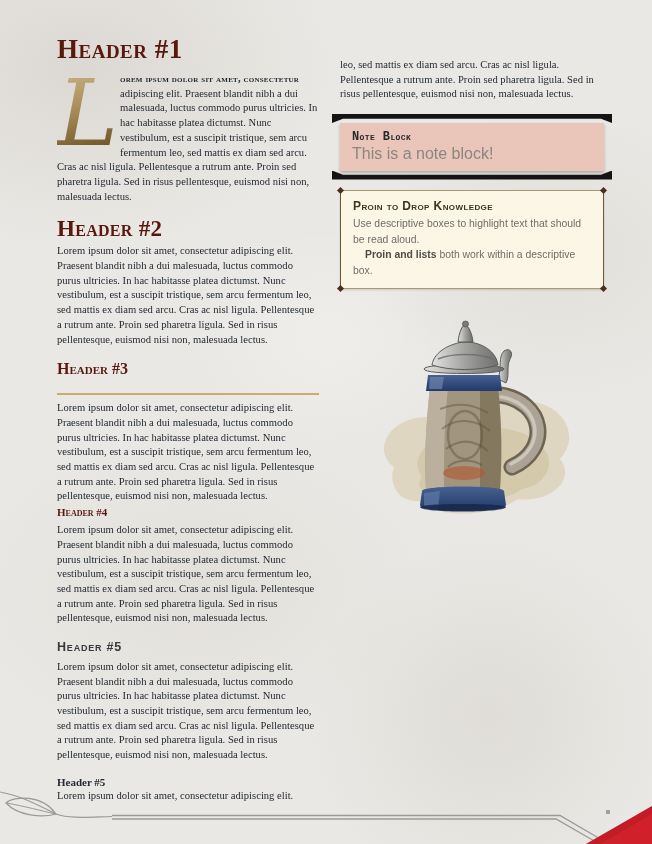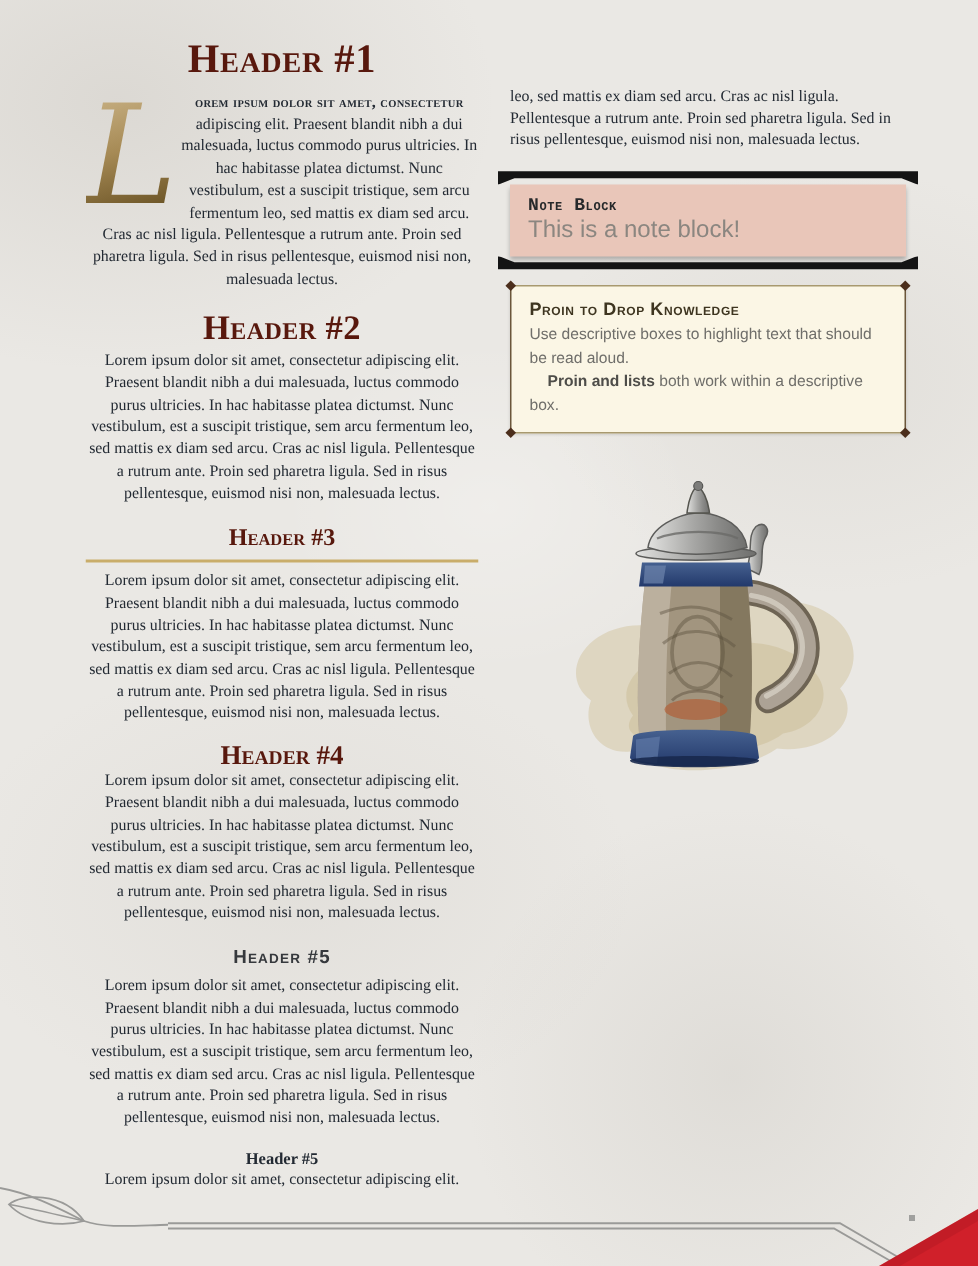--- a/index.html
+++ b/index.html
@@ -12,28 +12,28 @@
     position:relative; width:652px; height:844px; overflow:hidden;
     background:
       radial-gradient(ellipse 420px 300px at 12% 8%, rgba(168,162,152,.22), transparent 60%),
       radial-gradient(ellipse 300px 220px at 85% 30%, rgba(175,170,160,.14), transparent 65%),
       radial-gradient(ellipse 380px 260px at 30% 70%, rgba(170,164,154,.12), transparent 60%),
       radial-gradient(ellipse 300px 300px at 75% 85%, rgba(165,160,150,.16), transparent 60%),
       radial-gradient(ellipse 200px 160px at 50% 40%, rgba(255,255,255,.25), transparent 70%),
       #eae8e4;
   }
   .col{ position:absolute; color:#232a33; font-size:10.6px; line-height:14.7px; }
-  .col-left{ left:57px; top:24px; width:262px; height:768px; overflow:hidden;text-align:center; }
+  .col-left{ left:57px; top:34px; width:262px; height:768px; overflow:hidden; }
   .col-right{ left:340px; top:58px; width:264px; }
 
   h1,h2,h3,h4{ font-family:"Liberation Serif",serif; font-variant:small-caps; font-weight:700; color:#58180d; }
   h1{ font-size:27px; line-height:30px; margin-bottom:8px; letter-spacing:.5px; }
   h2{ font-size:23px; line-height:24px; margin-top:13px; margin-bottom:3px; letter-spacing:.3px; }
-  h3{ font-size:16px; line-height:19px; margin-top:12px; margin-bottom:6px; border-bottom:2px solid #c9ad6a; padding-bottom:5px; }
-  h4{ font-size:18px; line-height:16px; margin-top:11px; margin-bottom:3px; }
+  h3{ font-size:16px; line-height:19px; margin-top:12px; margin-bottom:6px; border-bottom:2px solid #c9ad6a; padding-bottom:15px; }
+  h4{ font-size:11px; line-height:16px; margin-bottom:3px; }
   h5{ font-family:"Liberation Sans",sans-serif; font-variant:small-caps; font-weight:700;
       color:#36393d; font-size:12.5px; letter-spacing:.8px; margin-top:14px; margin-bottom:5px; }
   h6{ font-family:"Liberation Serif",serif; font-weight:700; color:#232a33; font-size:11px; margin-top:12px; }
   p{ margin-bottom:0; }
 
   .dropcap{
     float:left; font-family:"DejaVu Serif",serif; font-style:italic; font-weight:400;
     font-size:92px; line-height:76px; width:56px; margin:4px 7px 0 0;
     background:linear-gradient(165deg,#c3ab7d 5%,#a68a55 45%,#6b5426 95%);
     -webkit-background-clip:text; background-clip:text; color:transparent;

